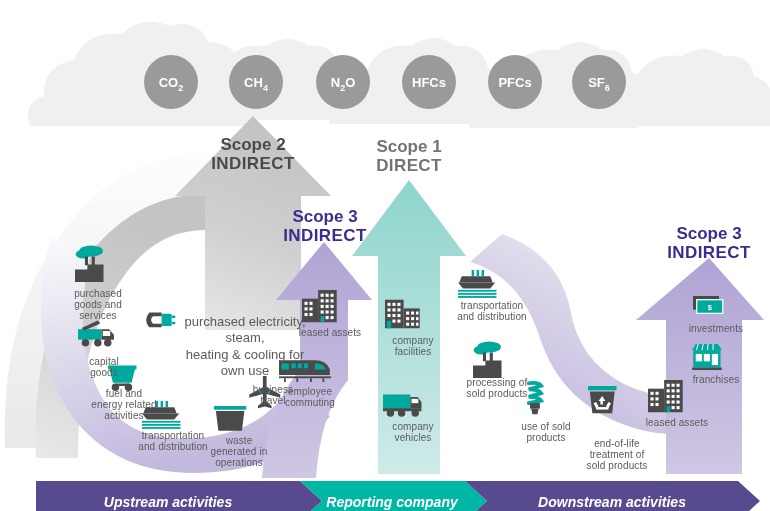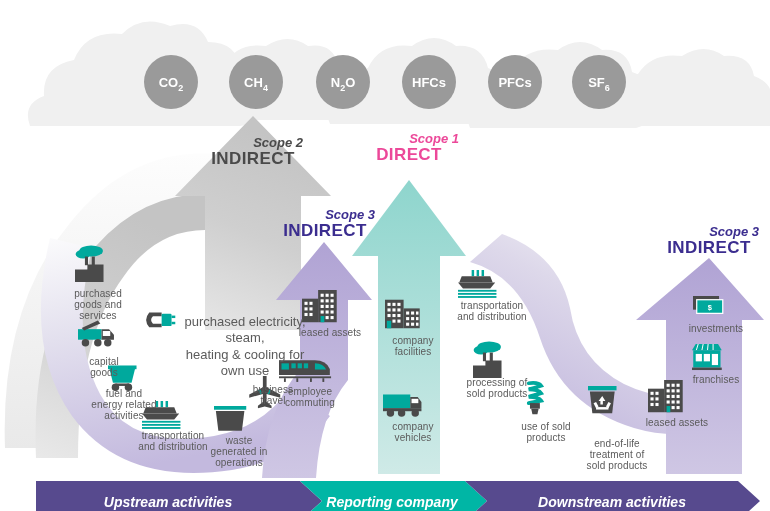--- a/index.html
+++ b/index.html
@@ -3,21 +3,21 @@
 <meta charset="utf-8">
 <style>
   html,body{margin:0;padding:0;background:#fff;}
   body{width:770px;height:511px;overflow:hidden;
        font-family:"Liberation Sans", sans-serif;}
   #stage{position:relative;width:770px;height:511px;background:#ffffff;margin-top:8px;}
   svg.layer{position:absolute;left:0;top:0;width:770px;height:511px;}
   .lbl{position:absolute;text-align:center;color:#5b5b5b;line-height:1.12;
        font-size:10px;letter-spacing:.1px;}
   .scope-title{position:absolute;text-align:center;line-height:1.1;}
-  .scope-title .s1{font-style:italic;font-weight:bold;font-size:13px;display:block;text-align:right;}
+  .scope-title .s1{font-weight:bold;font-size:17px;display:block;}
   .scope-title .s2{font-weight:bold;font-size:17px;display:block;letter-spacing:.4px;}
   .gas-txt{font-size:13px;font-weight:bold;fill:#ffffff;}
   .gas-sub{font-size:9px;font-weight:bold;fill:#ffffff;}
   .bar-txt{font-style:italic;font-weight:bold;font-size:14px;fill:#ffffff;}
   .s2lbl{position:absolute;font-size:13px;color:#5b5b5b;line-height:1.25;text-align:center;}
 </style>
 </head>
 <body>
 
 <div id="stage">
@@ -366,21 +366,21 @@
       <rect x="6" y="6" width="42" height="22" fill="#00a99d" stroke="#ffffff" stroke-width="2"></rect>
       <text x="27" y="22" text-anchor="middle" fill="#ffffff" font-size="12" font-weight="bold" font-family="Liberation Sans, sans-serif">$</text>
     </g>
   </svg>
 
   <div class="scope-title" style="left:203px;top:128px;width:100px;color:#4a4a4a;">
     <span class="s1">Scope 2</span>
     <span class="s2">INDIRECT</span>
   </div>
 
-  <div class="scope-title" style="left:359px;top:124px;width:100px;color:#ec4899;">
+  <div class="scope-title" style="left:359px;top:130px;width:100px;color:#737373;">
     <span class="s1">Scope 1</span>
     <span class="s2">DIRECT</span>
   </div>
 
   <div class="scope-title" style="left:275px;top:200px;width:100px;color:#3b2d8f;">
     <span class="s1">Scope 3</span>
     <span class="s2">INDIRECT</span>
   </div>
 
   <div class="scope-title" style="left:659px;top:217px;width:100px;color:#3b2d8f;">

